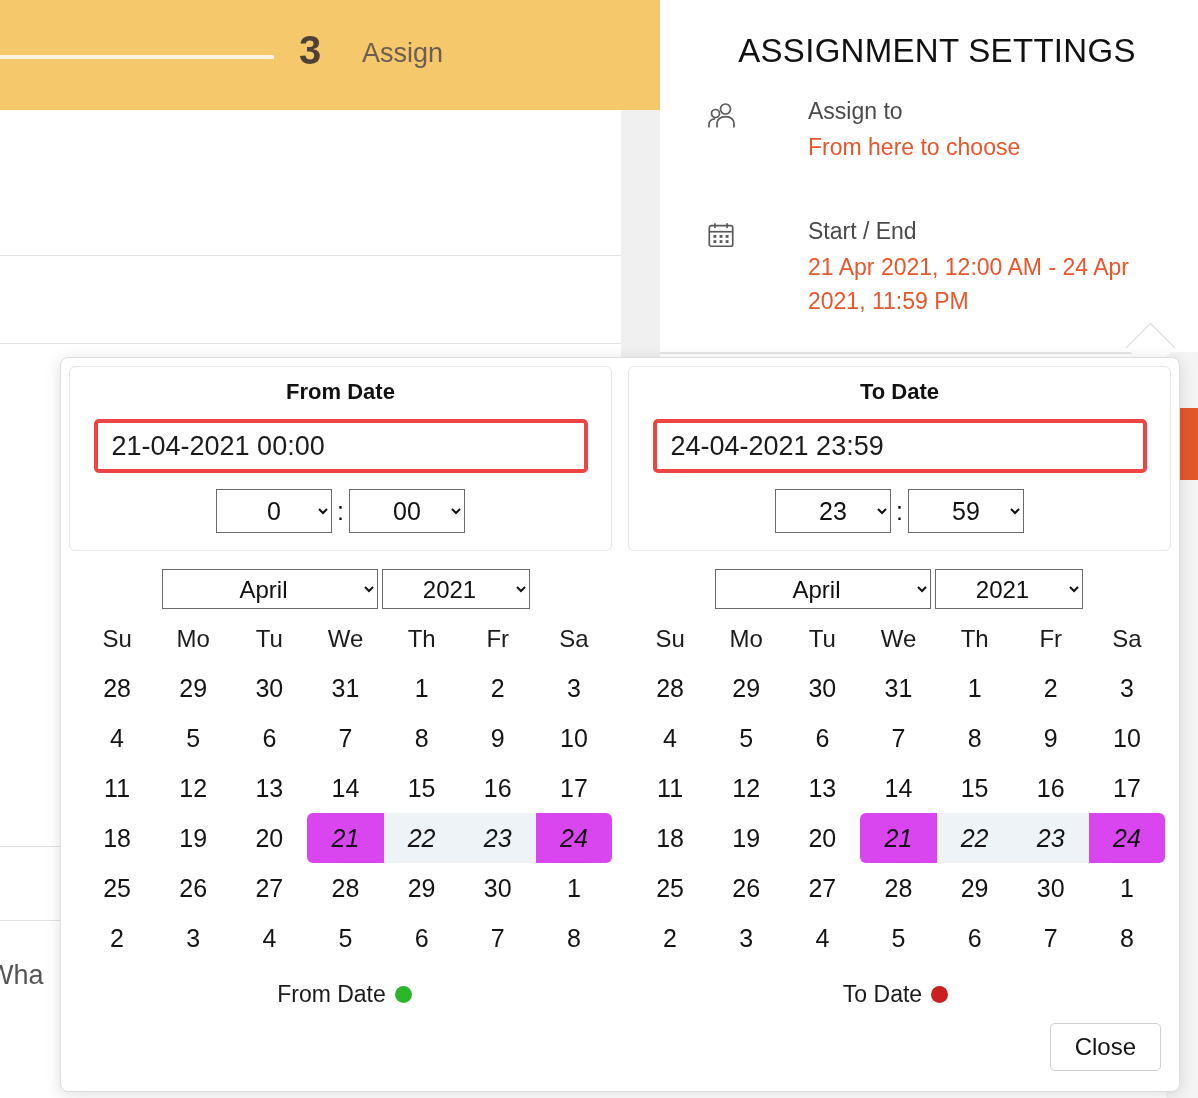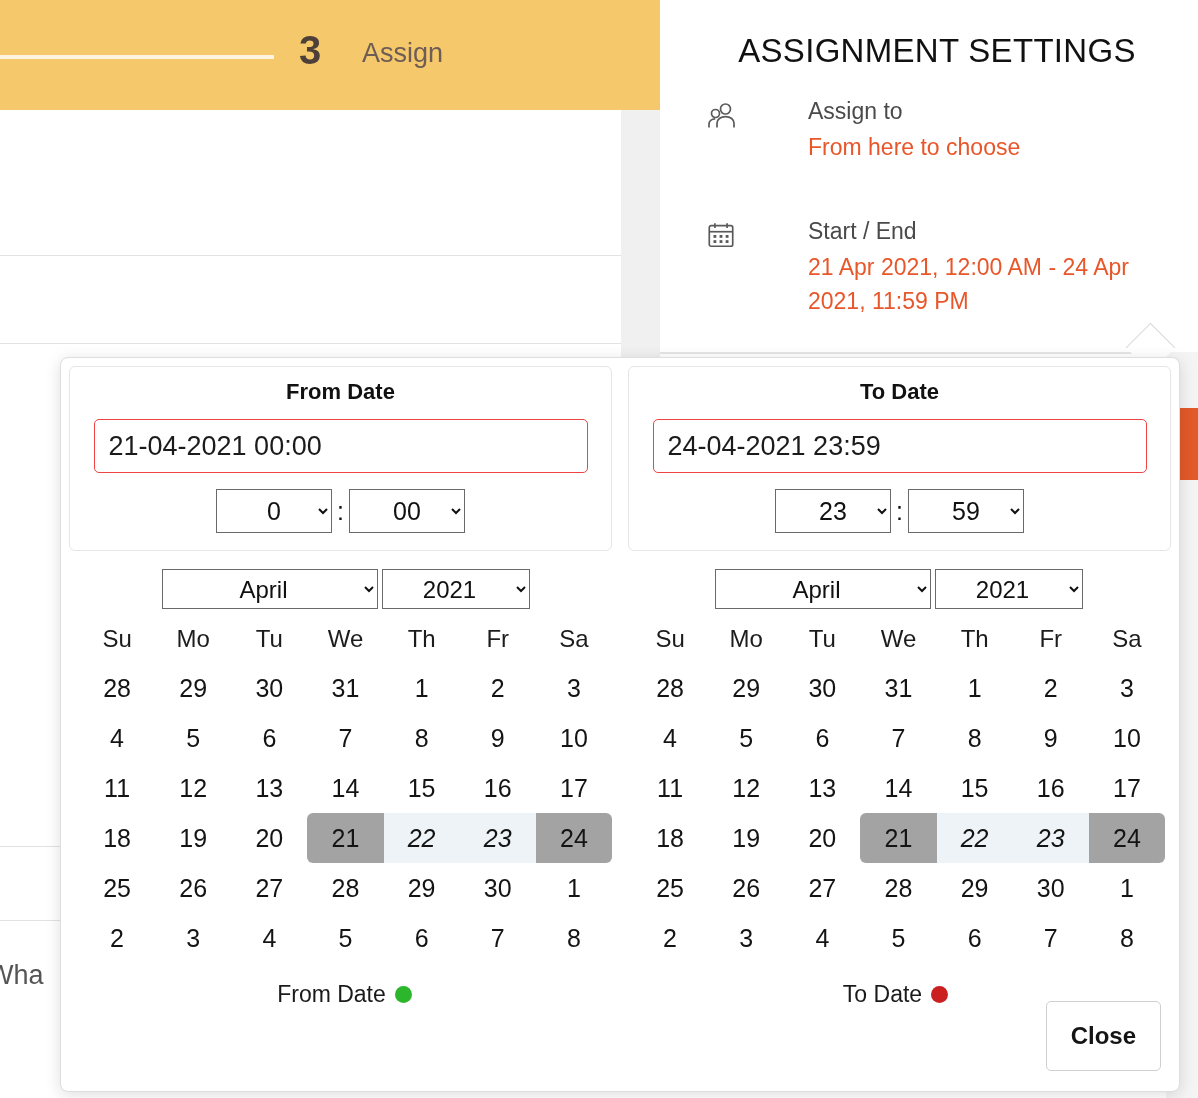--- a/index.html
+++ b/index.html
@@ -216,21 +216,21 @@
     font-weight: bold;
     color: #111111;
     margin-bottom: 14px;
   }
   .date-input {
     display: block;
     width: 494px;
     margin: 0 auto;
     box-sizing: border-box;
     height: 54px;
-    border: 1px solid #ef4444;
+    border: 4px solid #ef4444;
     border-radius: 5px;
     background: #ffffff;
     font-size: 27px;
     font-family: "Liberation Sans", sans-serif;
     color: #1b1b1b;
     padding: 0 14px;
     outline: none;
   }
   .time-row {
     margin-top: 16px;
@@ -306,22 +306,23 @@
     height: 50px;
     text-align: center;
     font-size: 25px;
     color: #141414;
     padding: 0;
   }
   td.day { position: relative; }
   td.muted { color: #dcdcdc; }
   td.inrange { background: #edf3f7; font-style: italic; }
   td.sel {
-    background: #a3a3a3;
+    background: #d946ef;
     color: #ffffff;
+    font-style: italic;
   }
   td.sel.start { border-radius: 6px 0 0 6px; }
   td.sel.end   { border-radius: 0 6px 6px 0; }
 
   .legend-row {
     display: flex;
     padding: 18px 8px 0 8px;
   }
   .legend-cell {
     flex: 1;
@@ -345,23 +346,22 @@
     right: 18px;
     bottom: 20px;
   }
   .close-btn {
     font-family: "Liberation Sans", sans-serif;
     font-size: 24px;
     color: #141414;
     background: #ffffff;
     border: 1px solid #d0d0d0;
     border-radius: 5px;
-    padding: 20px 24px;
+    padding: 9px 24px;
     cursor: pointer;
-    font-weight: bold;
   }
 </style>
 </head>
 <body>
 
 <div class="root">
 
   <div class="bg-left">
 
     <div class="step-banner">

